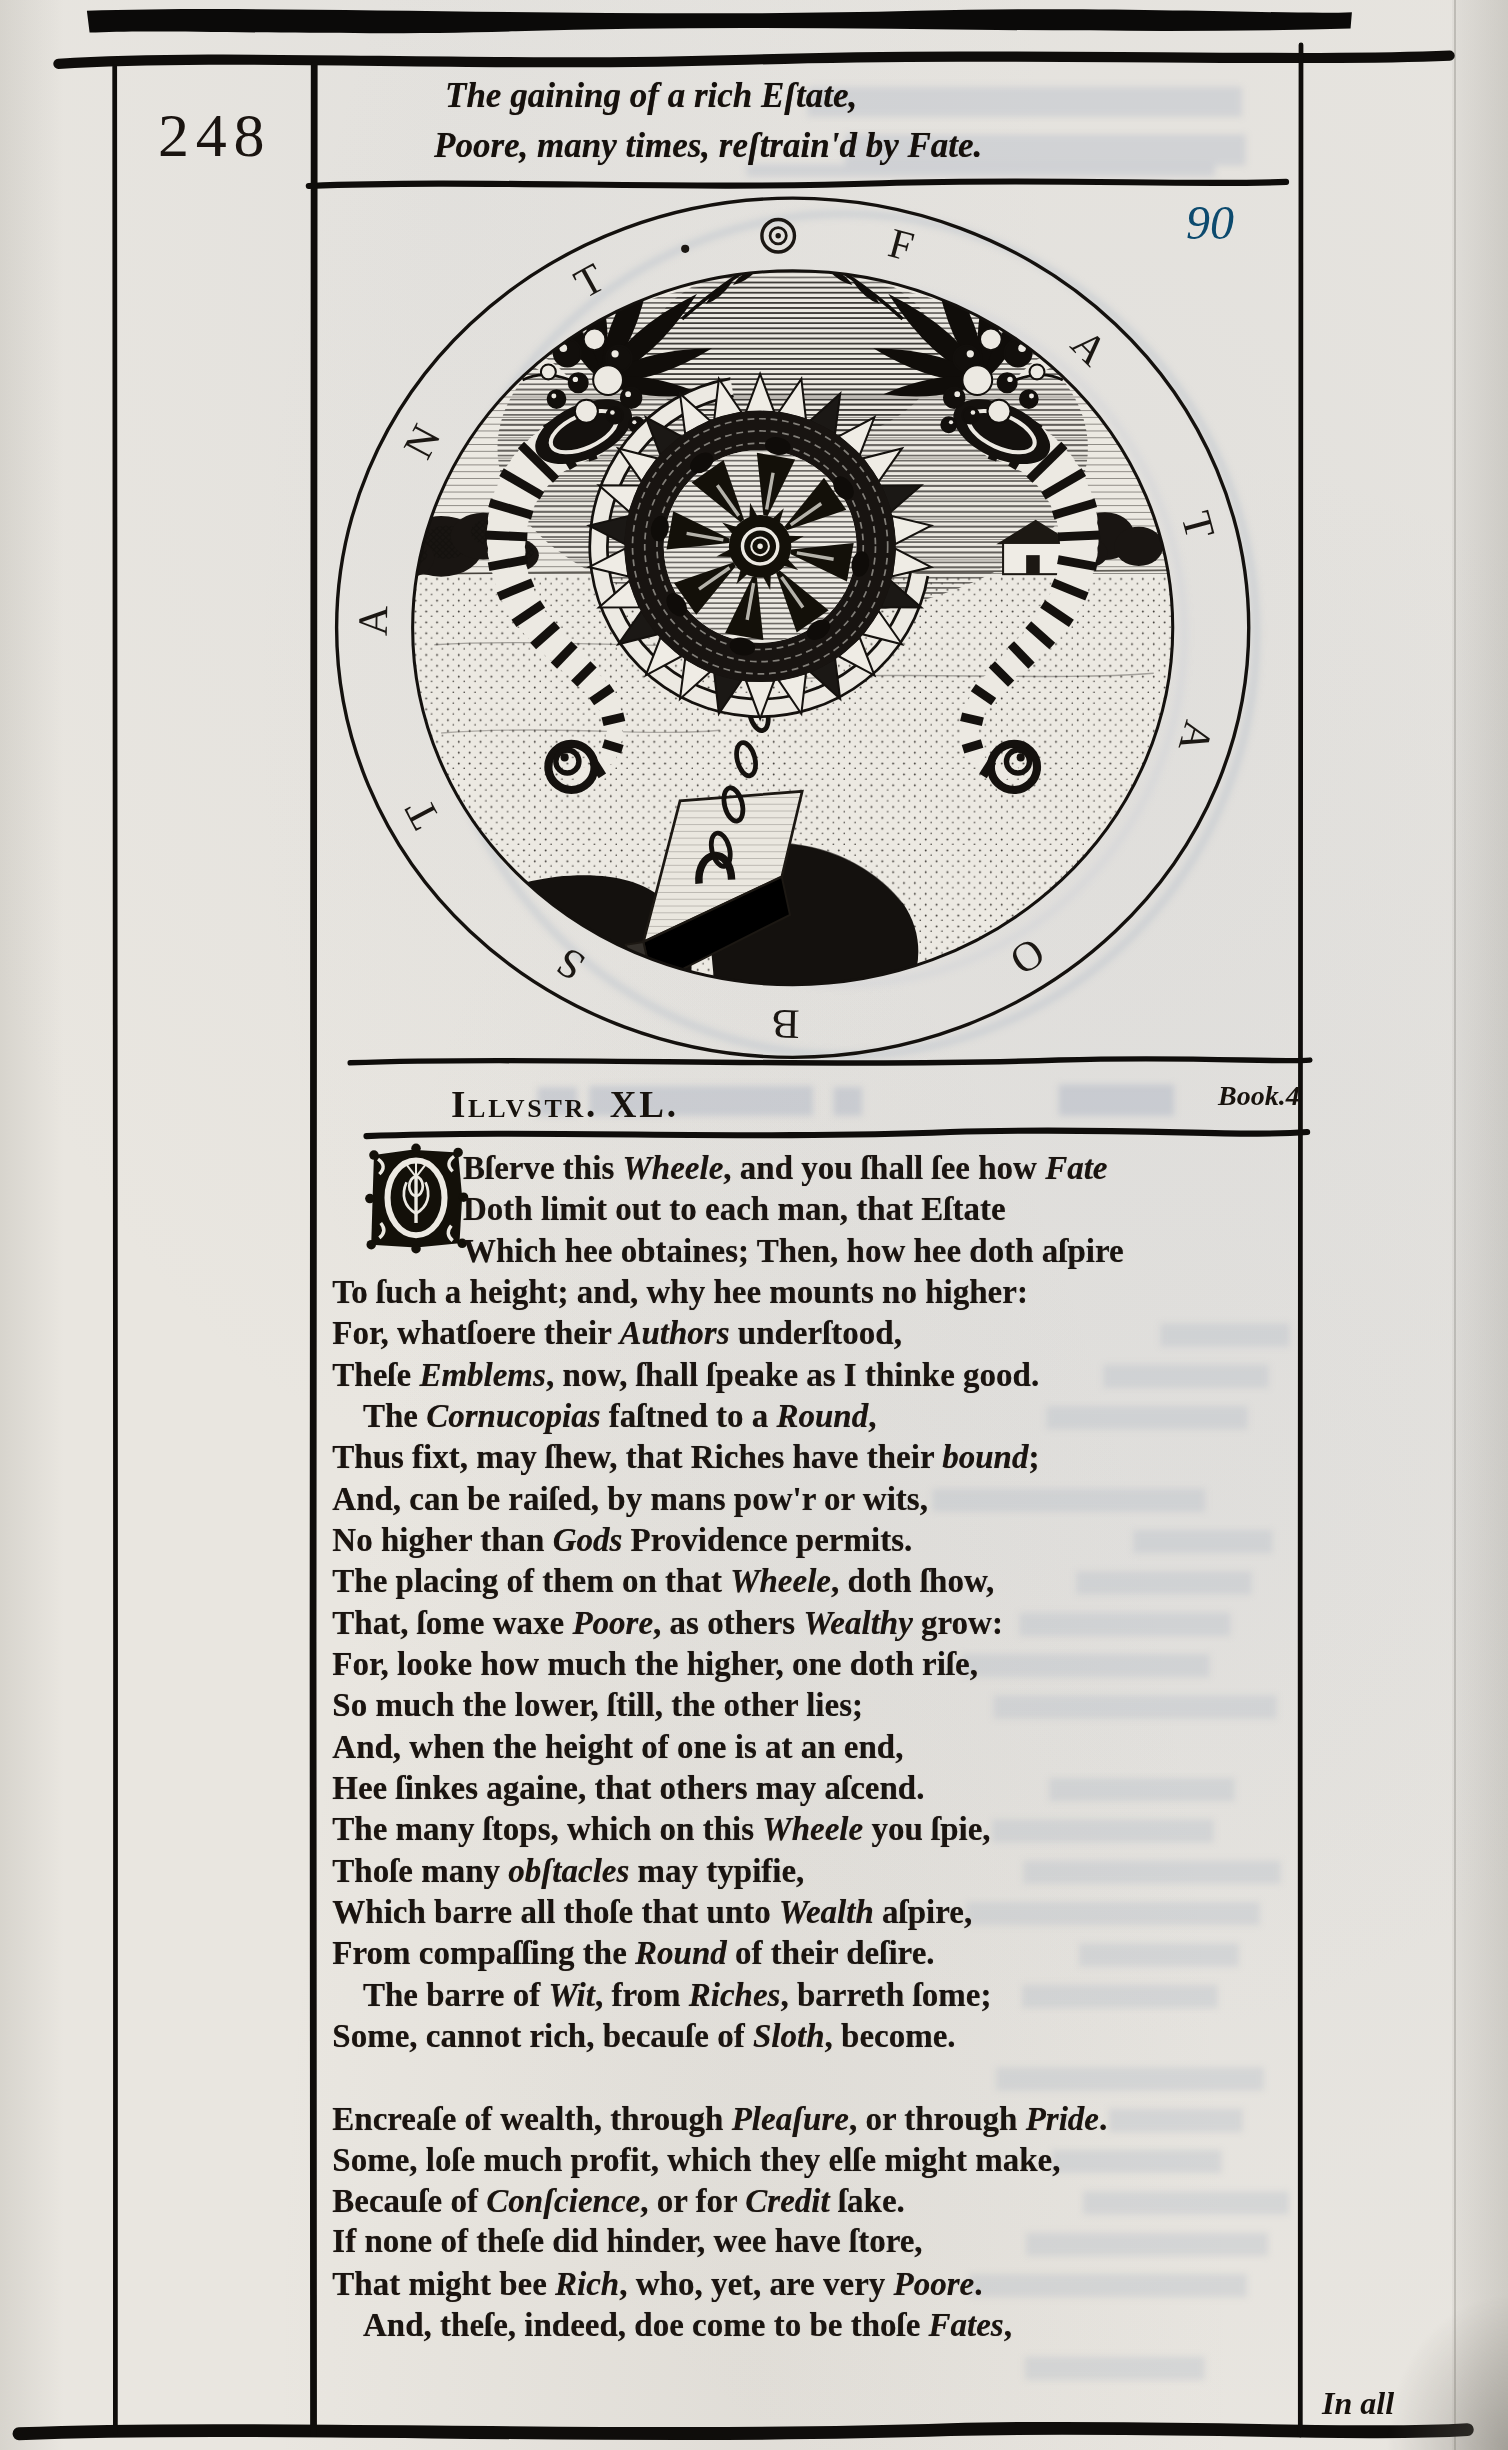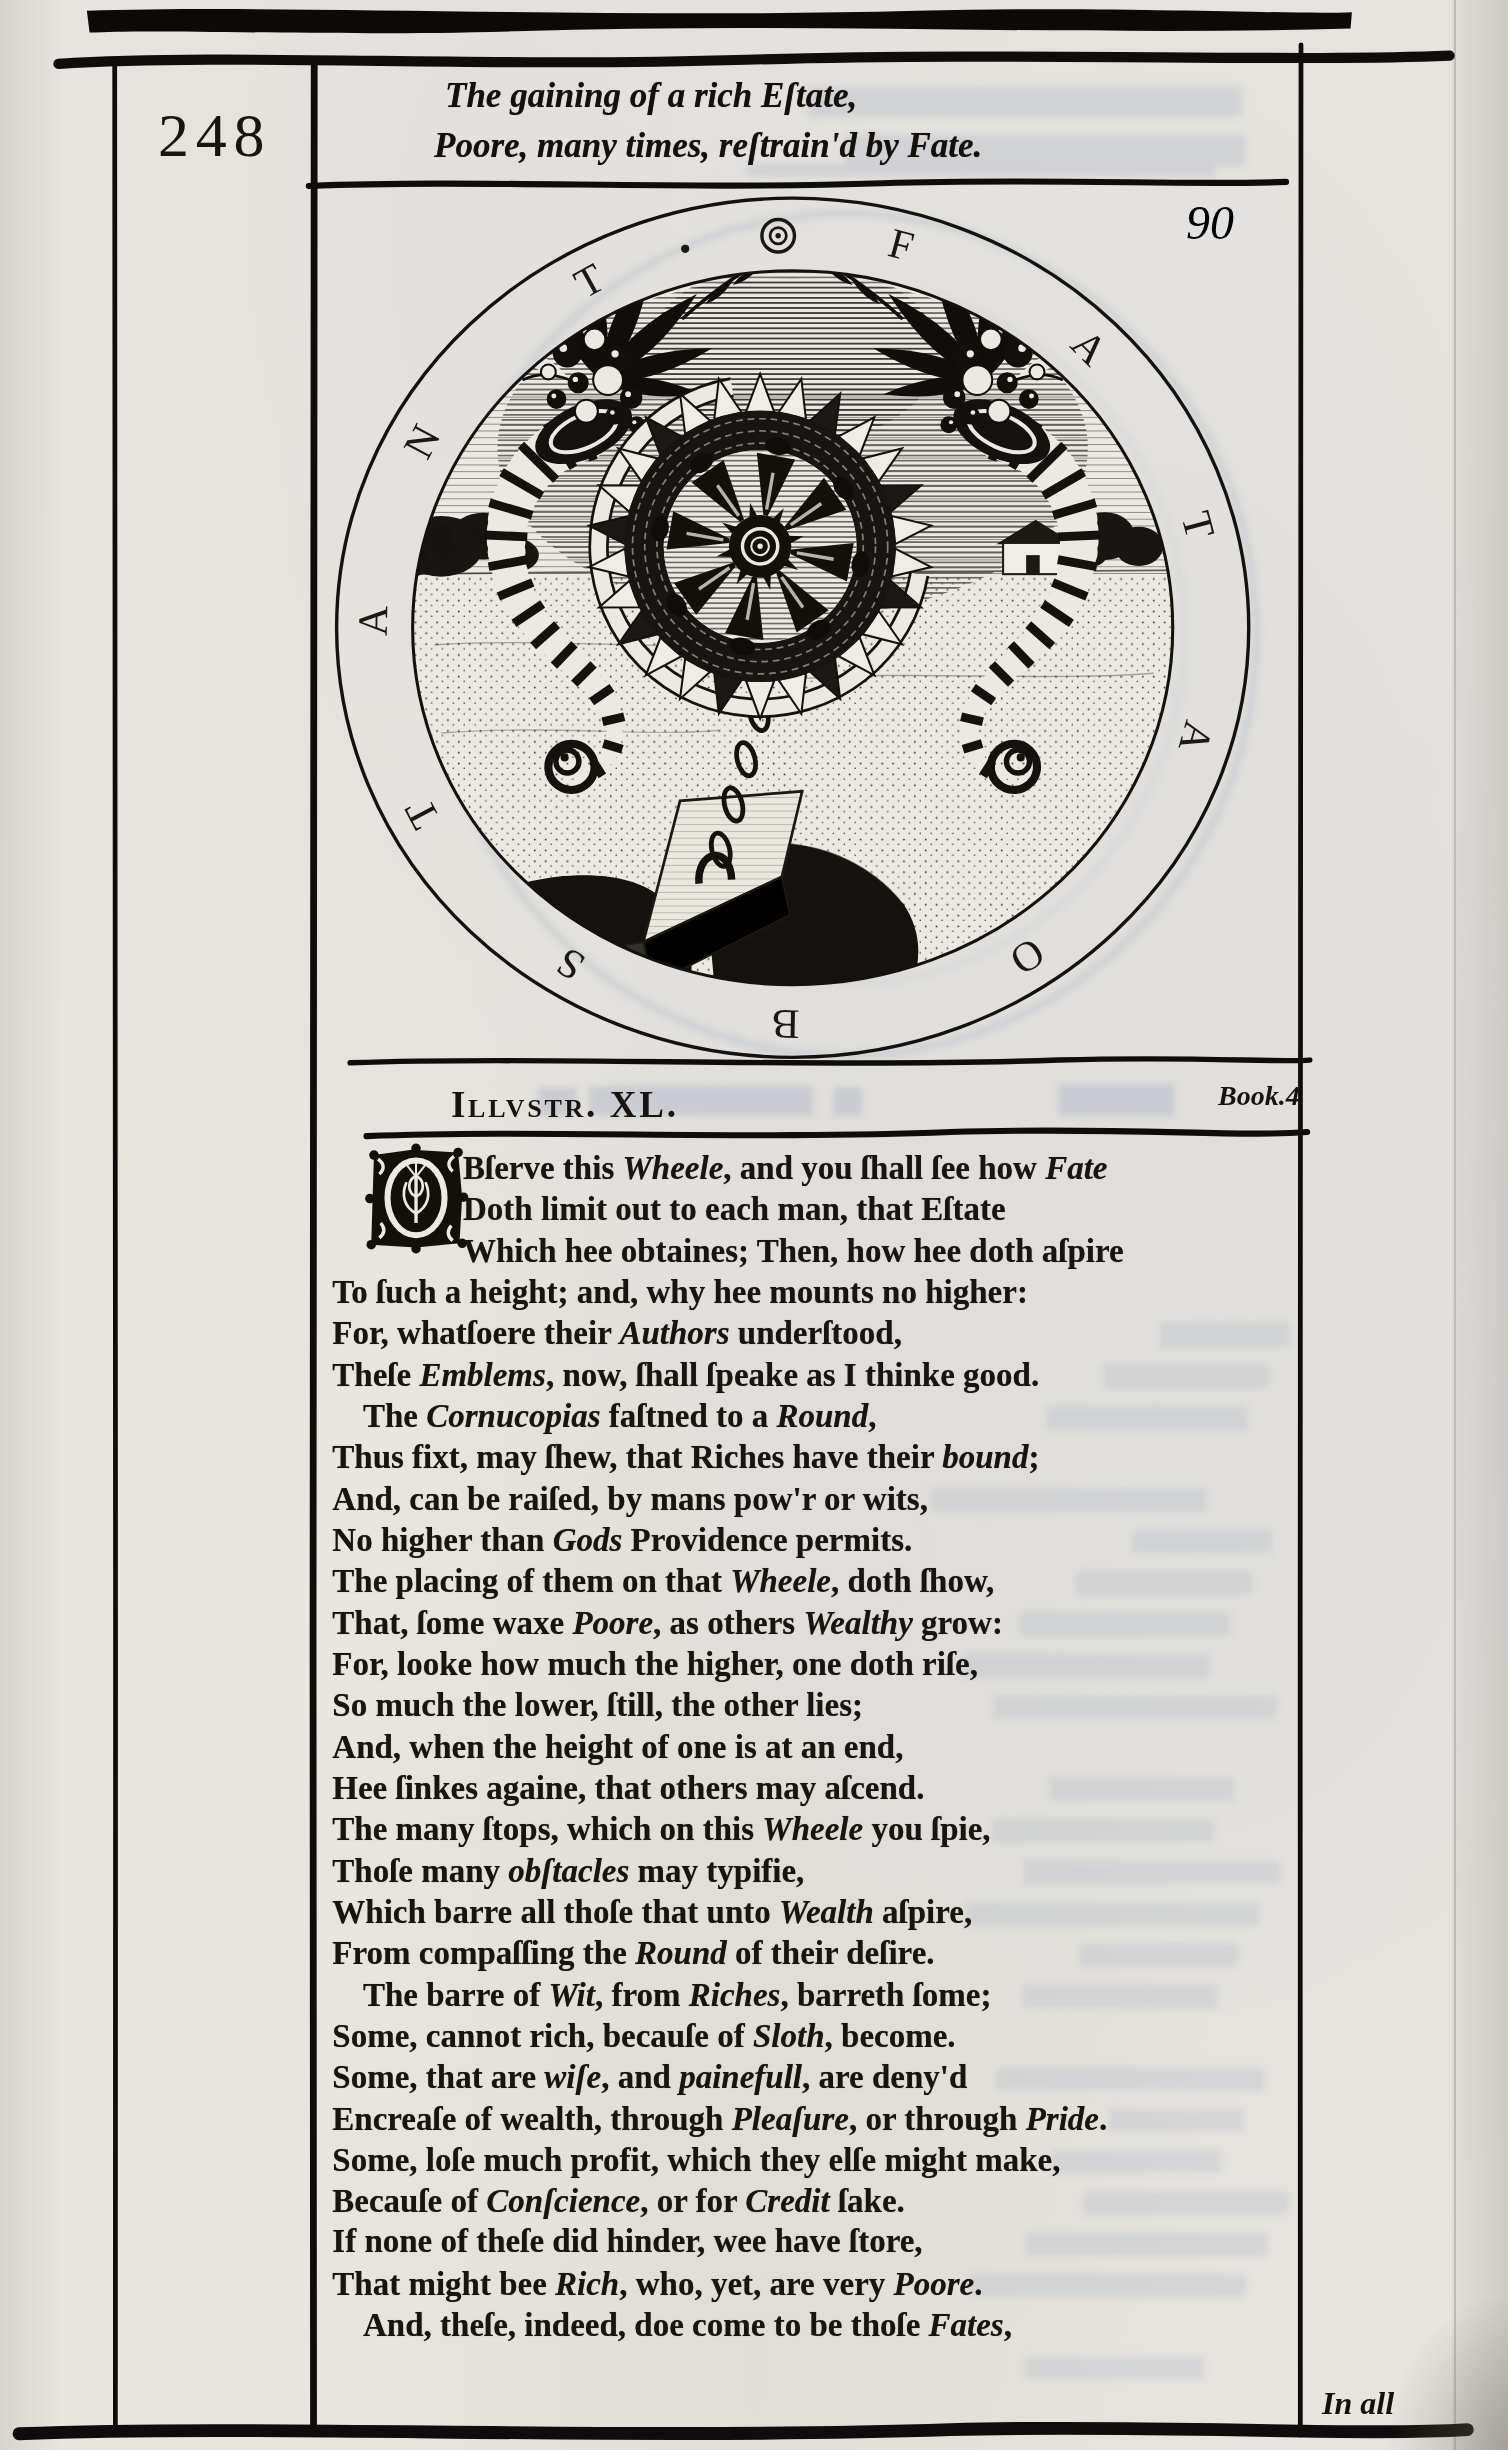--- a/index.html
+++ b/index.html
@@ -18,21 +18,21 @@
     background:linear-gradient(to right,#e2dfd9,#cfccc5);}
   .crease{position:absolute;left:1454px;top:0;width:2px;height:2450px;background:rgba(130,126,118,.35);}
   .corner-shadow{position:absolute;left:1385px;top:2294px;width:124px;height:156px;
     background:radial-gradient(ellipse at 100% 100%, rgba(110,106,98,.45), transparent 70%);}
   .txt{position:absolute;white-space:nowrap;color:#1a1410;}
   .pagenum{left:158px;top:100px;font-size:62px;letter-spacing:6.8px;}
   .motto-line{font-weight:bold;font-style:italic;font-size:35px;color:#15100c;
     text-shadow:0 0 0.7px rgba(20,14,8,.6);}
   .m1{left:445px;top:76px;}
   .m2{left:434px;top:126px;}
-  .plate-num{left:1186px;top:195px;font-style:italic;font-size:48px;color:#000000;}
+  .plate-num{left:1186px;top:195px;font-style:italic;font-size:48px;color:#0c4a6e;}
   .caption{left:451px;top:1083px;font-variant:small-caps;font-weight:600;font-size:37px;
     letter-spacing:2.7px;color:#18130e;}
   .book-label{left:1218px;top:1080px;font-weight:bold;font-style:italic;font-size:28px;color:#18130e;}
   #poem{position:absolute;left:314px;top:1152px;width:998px;height:1242px;}
   .pline{position:absolute;white-space:nowrap;font-weight:bold;font-size:33px;line-height:1;
     color:#1a1410;text-shadow:0 0 0.7px rgba(25,18,10,.55);}
   .pline .it{font-style:italic;font-weight:bold;}
   .catchword{left:1322px;top:2385px;font-weight:bold;font-style:italic;font-size:32px;color:#15100c;}
   svg{position:absolute;left:0;top:0;}
 </style>
@@ -387,21 +387,20 @@
       <div class="pline" style="top: 496px; left: 18.3px;"><span>For, looke how much the higher, one doth riſe,</span></div>
       <div class="pline" style="top: 537px; left: 18.3px;"><span>So much the lower, ſtill, the other lies;</span></div>
       <div class="pline" style="top: 579px; left: 18.3px;"><span>And, when the height of one is at an end,</span></div>
       <div class="pline" style="top: 620px; left: 18.3px;"><span>Hee ſinkes againe, that others may aſcend.</span></div>
       <div class="pline" style="top: 661px; left: 18.3px;"><span>The many ſtops, which on this </span><span class="it">Wheele</span><span> you ſpie,</span></div>
       <div class="pline" style="top: 703px; left: 18.3px;"><span>Thoſe many </span><span class="it">obſtacles</span><span> may typifie,</span></div>
       <div class="pline" style="top: 744px; left: 18.3px;"><span>Which barre all thoſe that unto </span><span class="it">Wealth</span><span> aſpire,</span></div>
       <div class="pline" style="top: 785px; left: 18.3px;"><span>From compaſſing the </span><span class="it">Round</span><span> of their deſire.</span></div>
       <div class="pline" style="top: 827px; left: 49px;"><span>The barre of </span><span class="it">Wit</span><span>, from </span><span class="it">Riches</span><span>, barreth ſome;</span></div>
       <div class="pline" style="top: 868px; left: 18.3px;"><span>Some, cannot rich, becauſe of </span><span class="it">Sloth</span><span>, become.</span></div>
-      <div class="pline" style="top: 909px; left: 18.3px;"><span>Some, that are </span><span class="it">wiſe</span><span>, and </span><span class="it">painefull</span><span>, are deny'd</span></div>
       <div class="pline" style="top: 951px; left: 18.3px;"><span>Encreaſe of wealth, through </span><span class="it">Pleaſure</span><span>, or through </span><span class="it">Pride</span><span>.</span></div>
       <div class="pline" style="top: 992px; left: 18.3px;"><span>Some, loſe much profit, which they elſe might make,</span></div>
       <div class="pline" style="top: 1033px; left: 18.3px;"><span>Becauſe of </span><span class="it">Conſcience</span><span>, or for </span><span class="it">Credit</span><span> ſake.</span></div>
       <div class="pline" style="top: 1073px; left: 18.3px;"><span>If none of theſe did hinder, wee have ſtore,</span></div>
       <div class="pline" style="top: 1116px; left: 18.3px;"><span>That might bee </span><span class="it">Rich</span><span>, who, yet, are very </span><span class="it">Poore</span><span>.</span></div>
       <div class="pline" style="top: 1157px; left: 49px;"><span>And, theſe, indeed, doe come to be thoſe </span><span class="it">Fates</span><span>,</span></div>
     </div>
   <div class="txt catchword">In all</div>
   <div class="corner-shadow"></div>
 </div>

